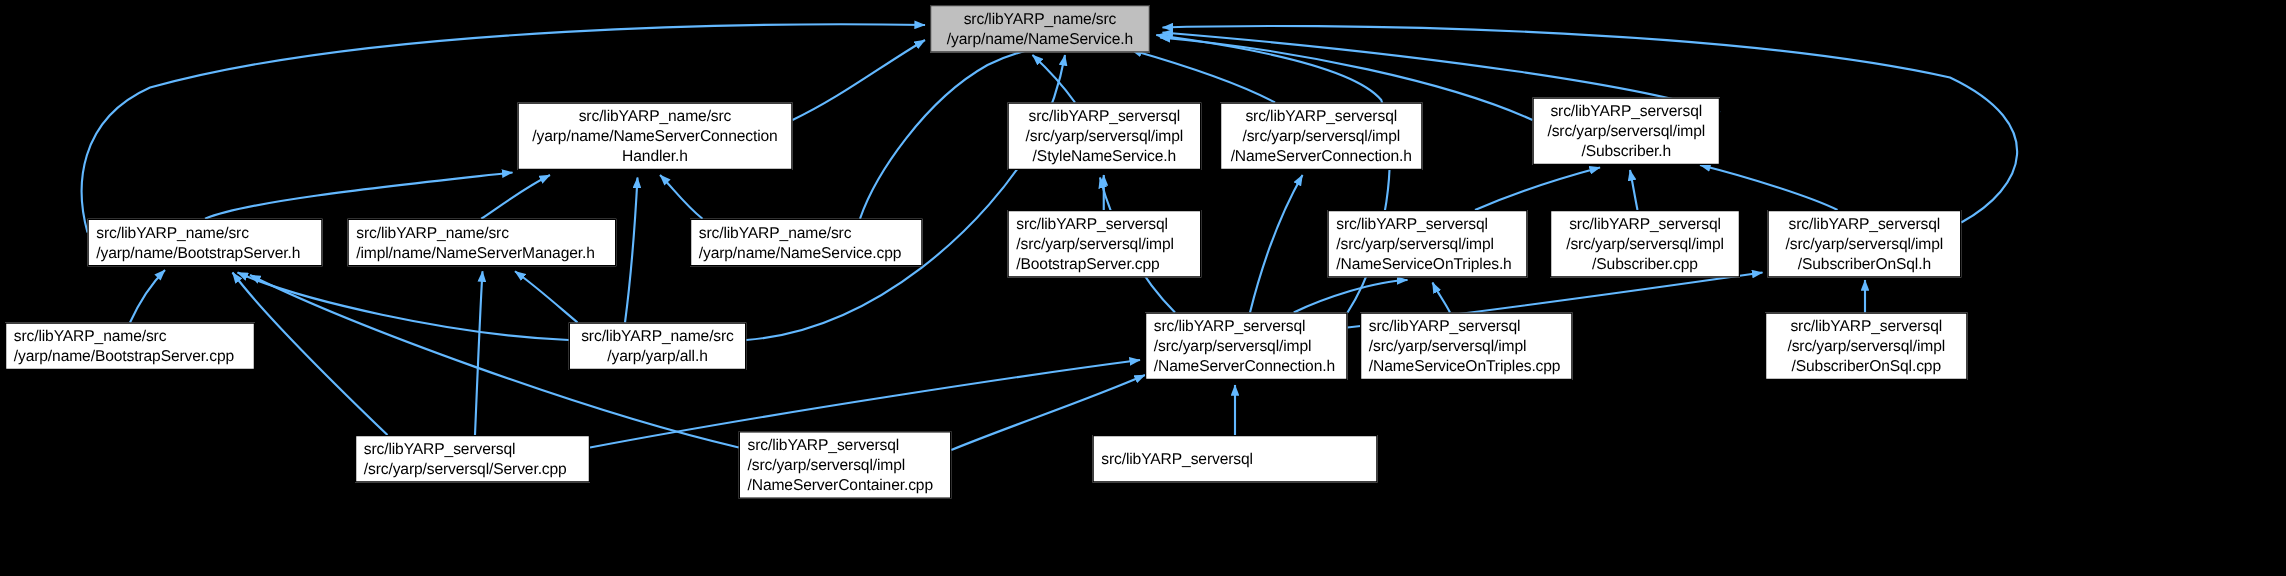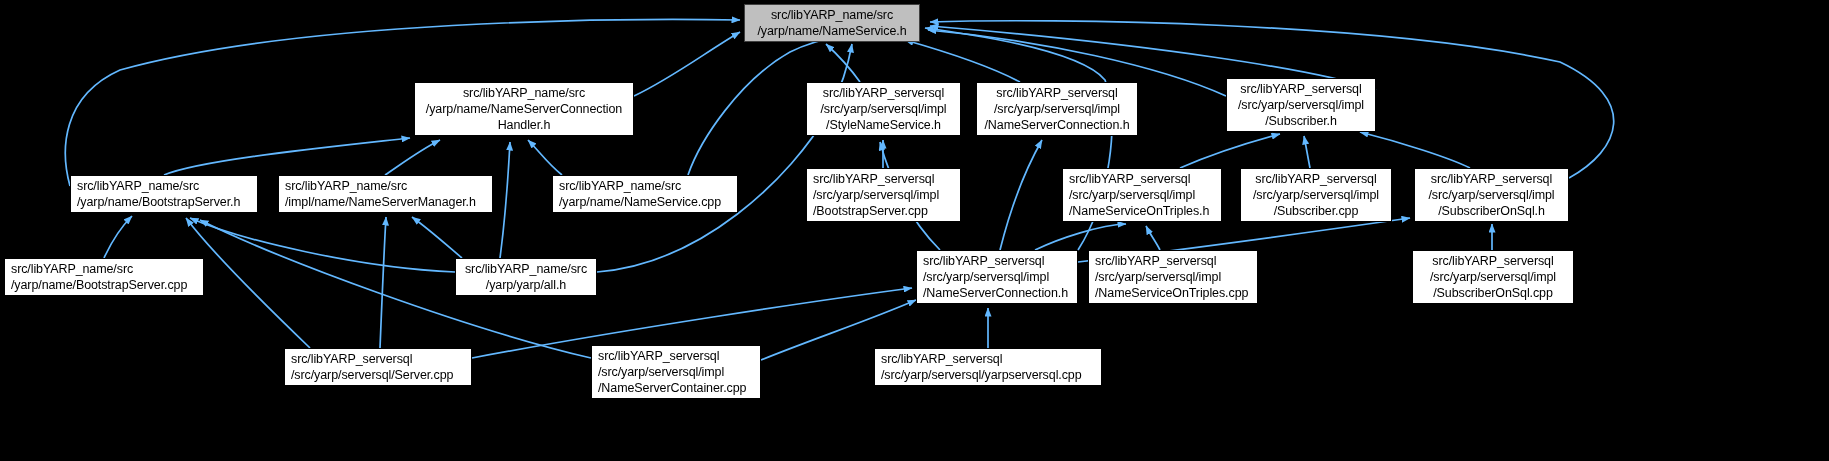--- a/index.html
+++ b/index.html
@@ -214,16 +214,15 @@
   </div>
 
   <div class="node lalign" style="left:591px; top:345px; width:170px; height:54px;">
     <span class="line">src/libYARP_serversql</span>
     <span class="line">/src/yarp/serversql/impl</span>
     <span class="line">/NameServerContainer.cpp</span>
   </div>
 
   <div class="node lalign" style="left:874px; top:348px; width:228px; height:38px;">
     <span class="line">src/libYARP_serversql</span>
-    <span class="line">/src/yarp/serversql/yarpserversql.cpp</span>
   </div>
 
 </div>
 
 </body></html>

